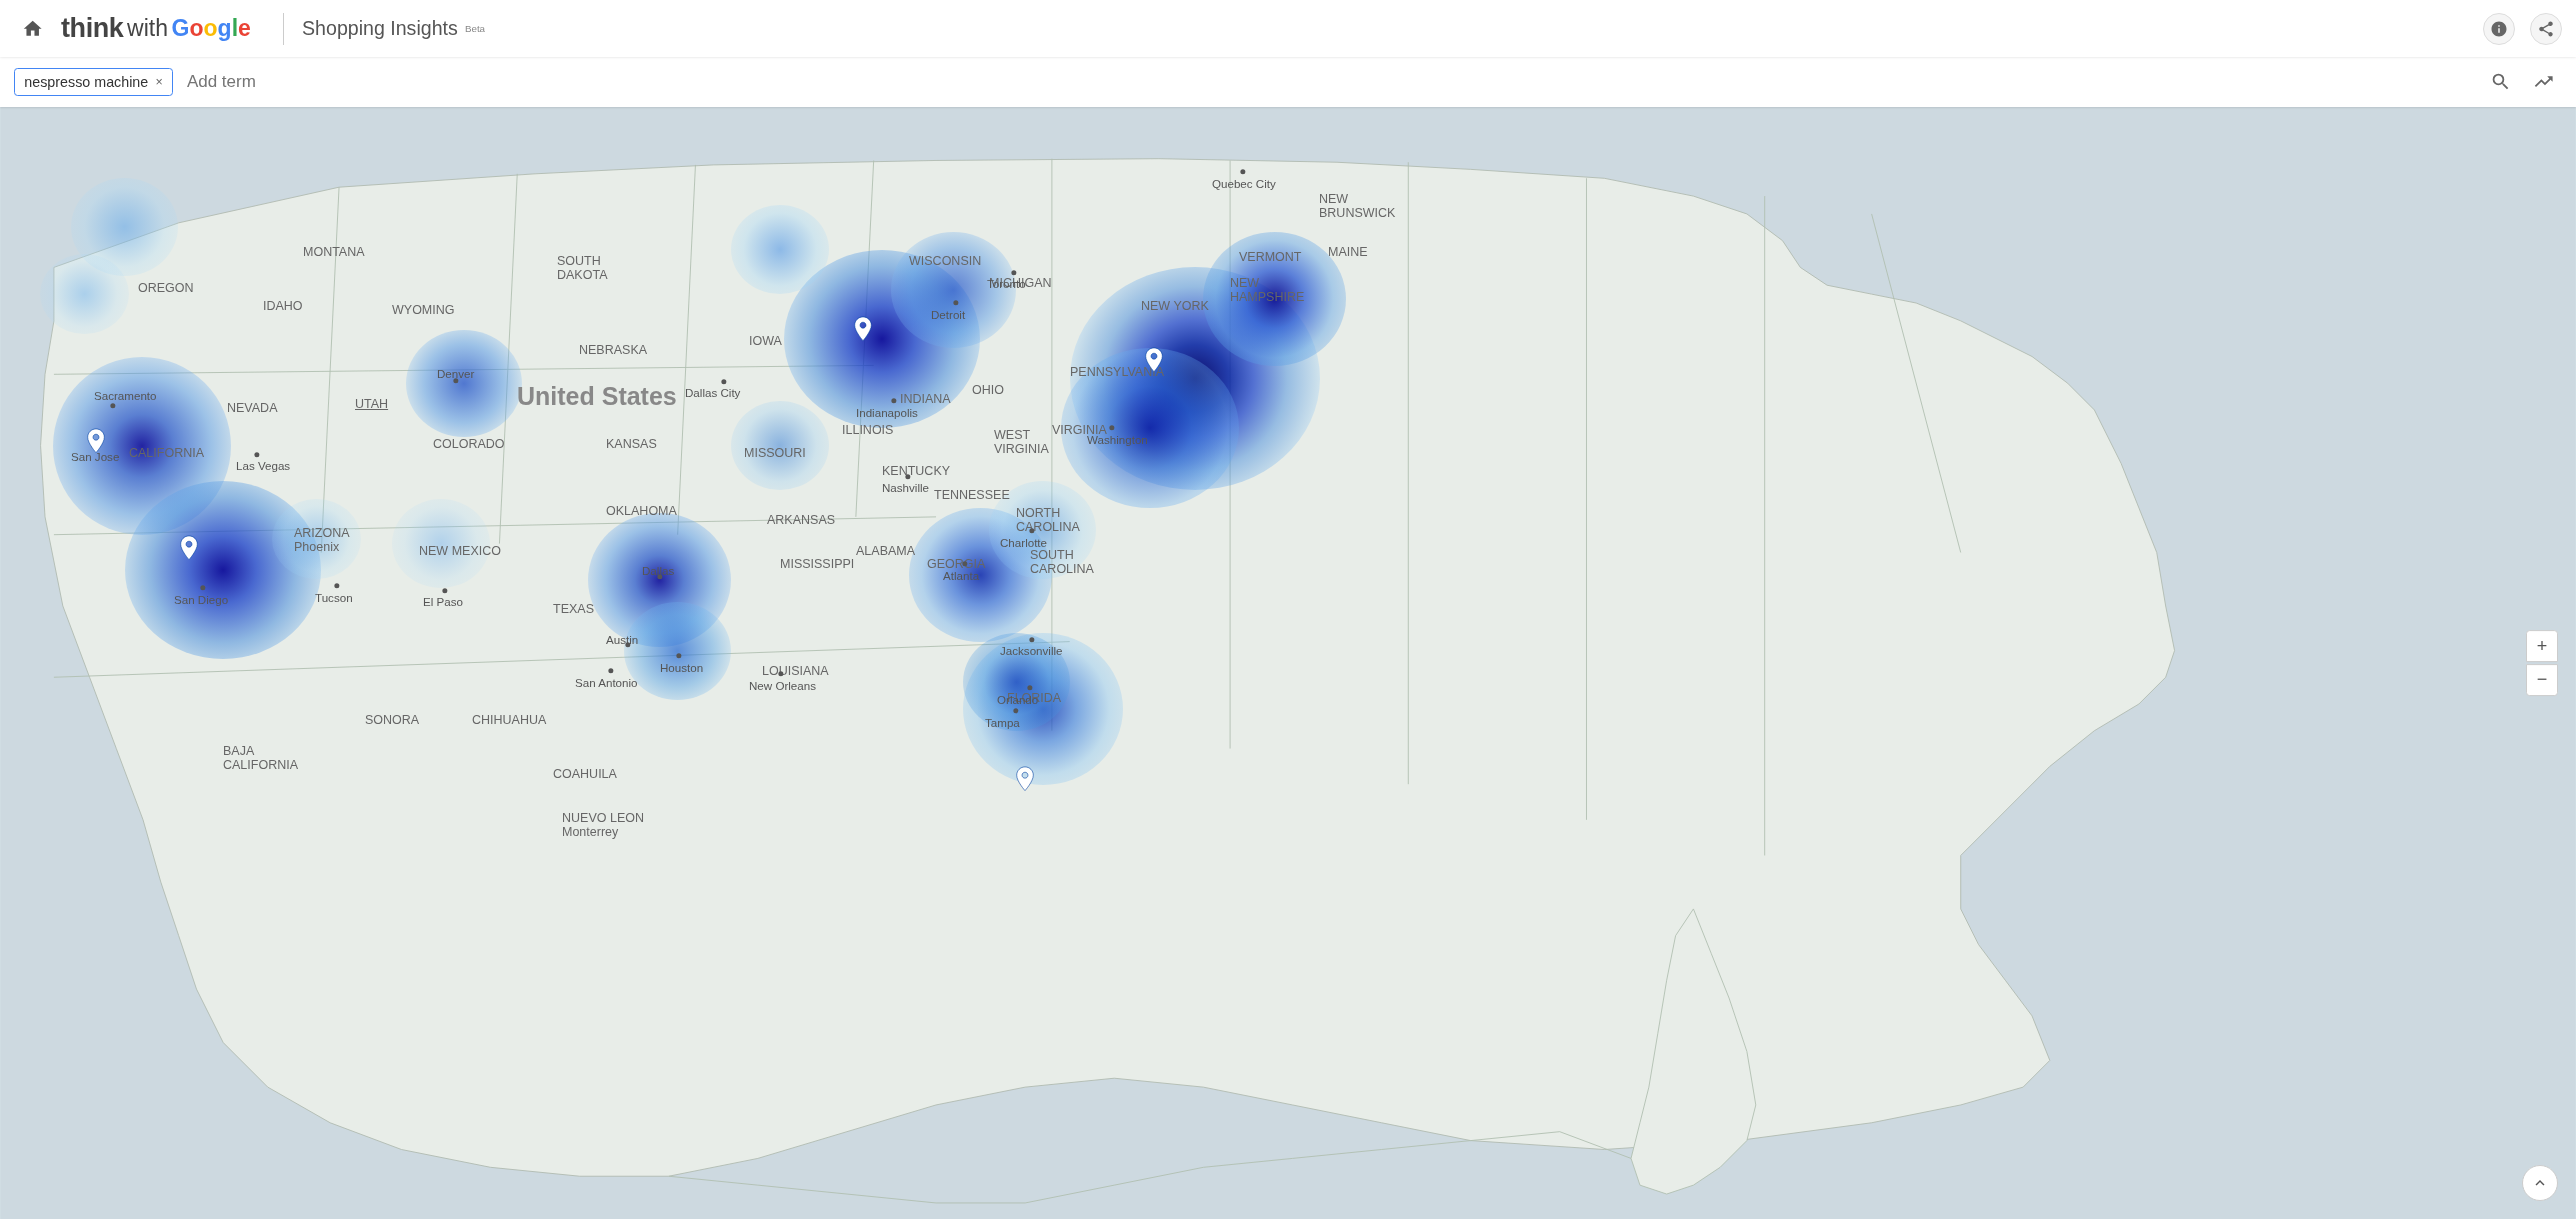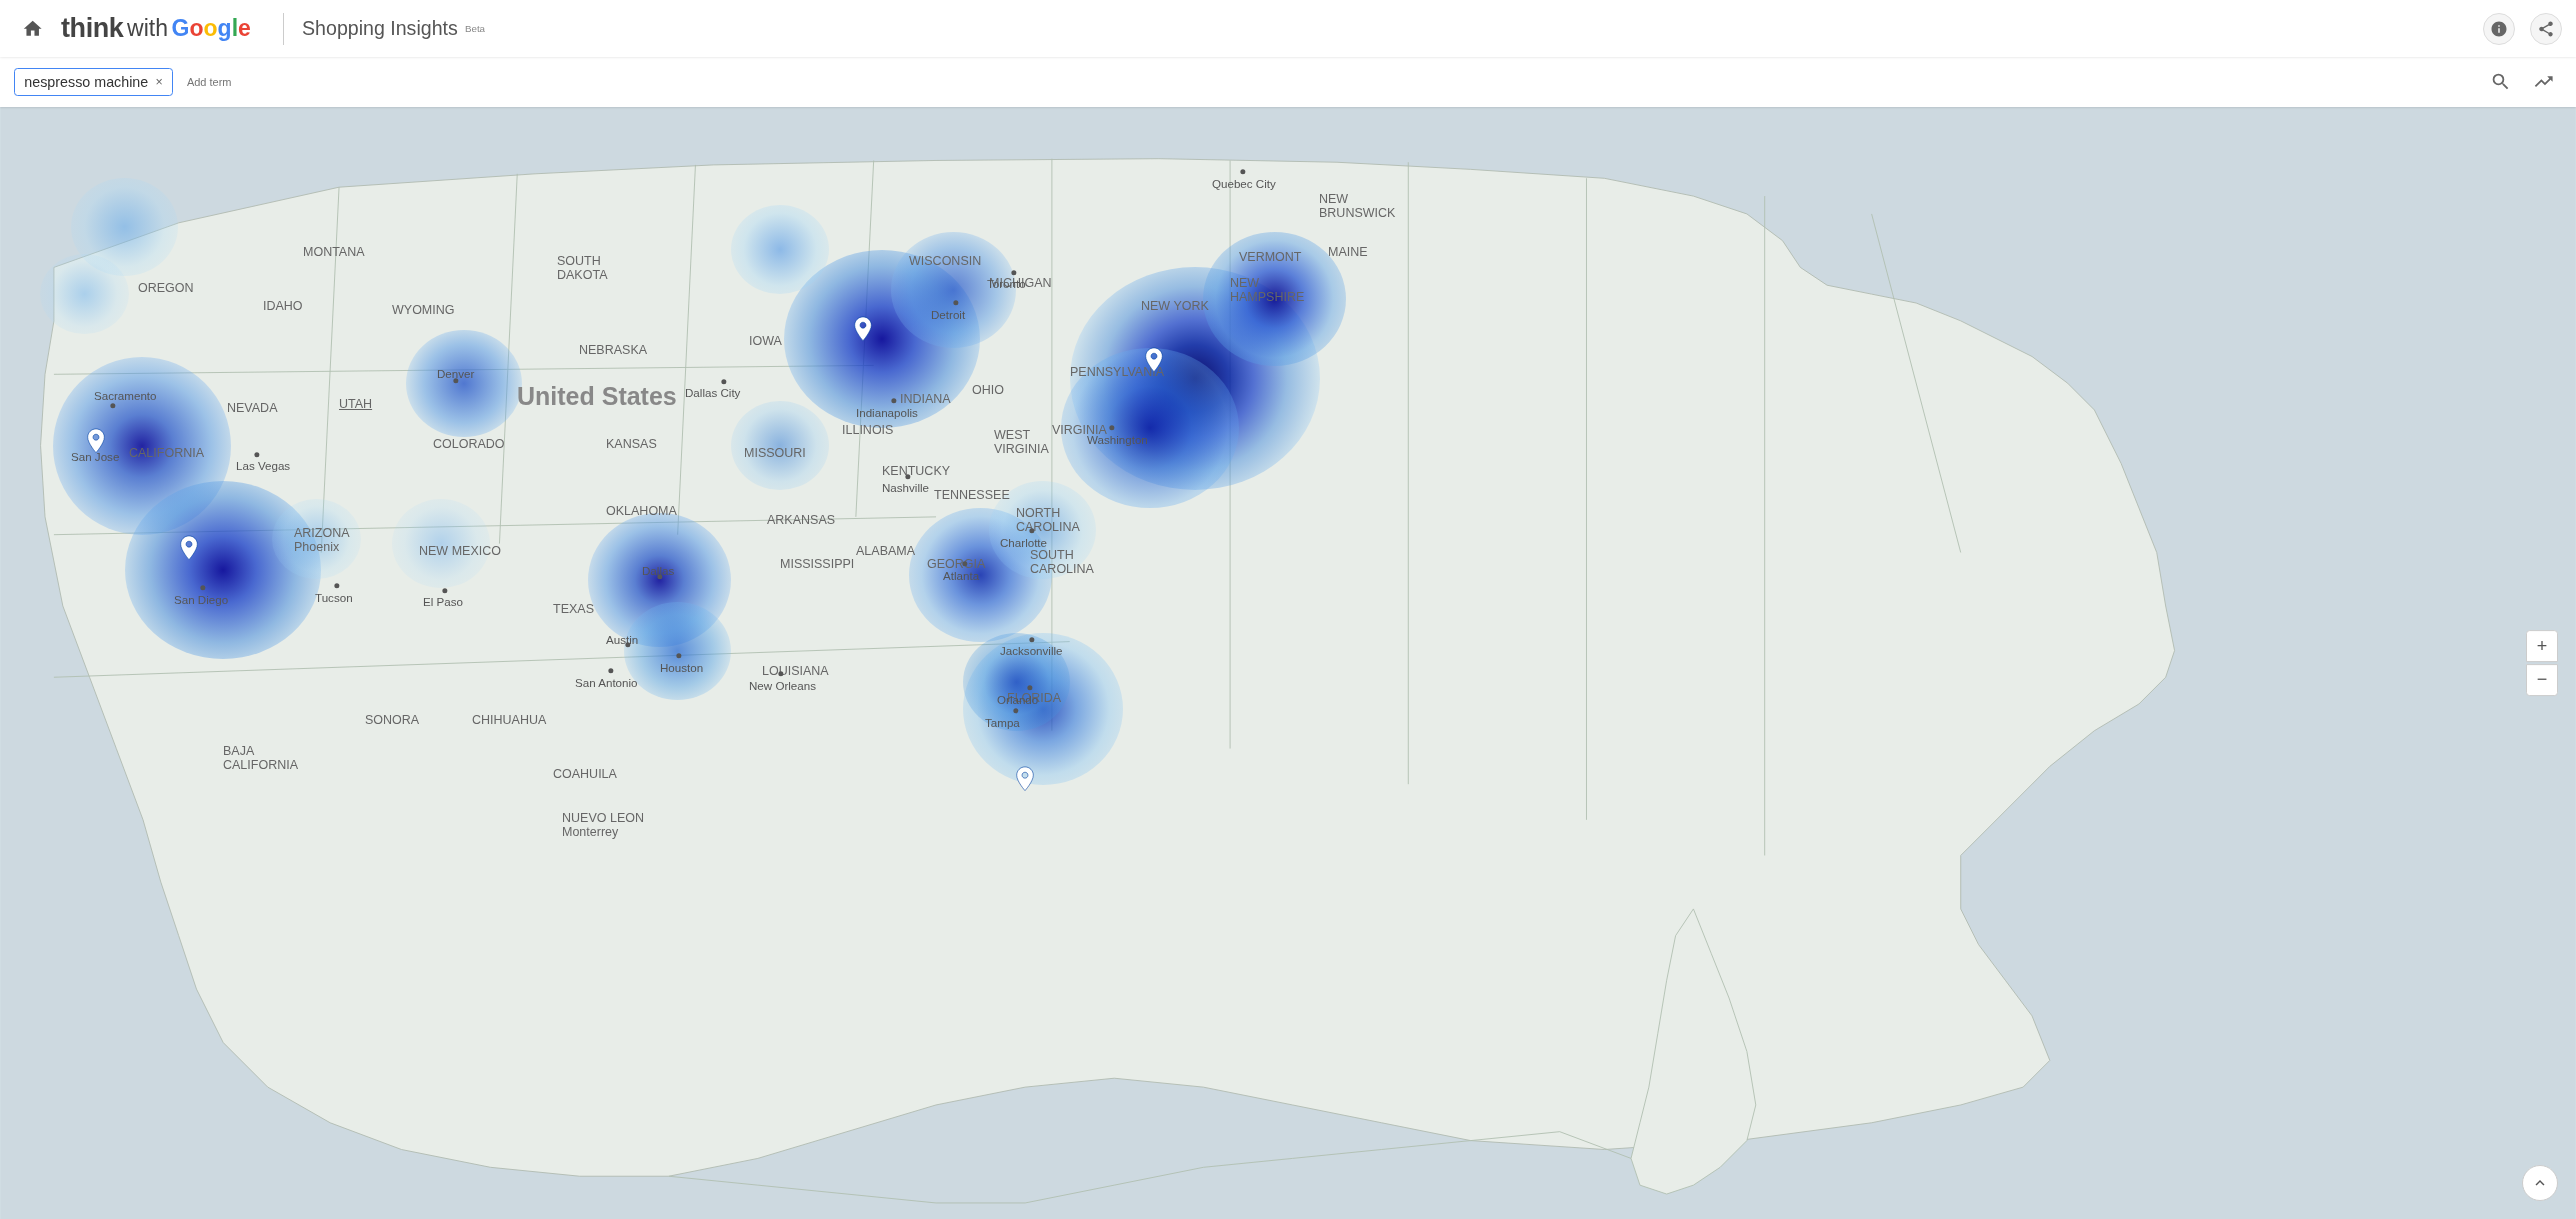--- a/index.html
+++ b/index.html
@@ -110,21 +110,21 @@
     }
     #search-term-close {
       font-size: 12.5px;
       color: #666;
       cursor: pointer;
       line-height: 1;
     }
     #add-term-input {
       border: none;
       outline: none;
-      font-size: 11px;
+      font-size: 17px;
       color: #999;
       flex: 1;
       padding: 5.3px 7.1px;
     }
     #search-icon-btn {
       margin-left: auto;
       width: 36px; height: 36px;
       display: flex; align-items: center; justify-content: center;
       cursor: pointer;
       color: #555;
@@ -361,21 +361,21 @@
   <div class="map-label" style="left:303px; top:138px;">MONTANA</div>
   <div class="map-label" style="left:138px; top:174px;">OREGON</div>
   <div class="map-label" style="left:263px; top:192px;">IDAHO</div>
   <div class="map-label" style="left:392px; top:196px;">WYOMING</div>
   <div class="map-label" style="left:557px; top:147px;">SOUTH<br>DAKOTA</div>
   <div class="map-label" style="left:579px; top:236px;">NEBRASKA</div>
   <div class="map-label" style="left:749px; top:227px;">IOWA</div>
   <div class="map-label" style="left:909px; top:147px;">WISCONSIN</div>
   <div class="map-label" style="left:989px; top:169px;">MICHIGAN</div>
   <div class="map-label" style="left:227px; top:294px;">NEVADA</div>
-  <div class="map-label" style="left:339px; top:290px;text-decoration:underline;">UTAH</div>
+  <div class="map-label" style="left:355px; top:290px;text-decoration:underline;">UTAH</div>
   <div class="map-label" style="left:433px; top:330px;">COLORADO</div>
   <div class="map-label" style="left:606px; top:330px;">KANSAS</div>
   <div class="map-label" style="left:744px; top:339px;">MISSOURI</div>
   <div class="map-label" style="left:842px; top:272px;margin-top:44px;">ILLINOIS</div>
   <div class="map-label" style="left:900px; top:285px;">INDIANA</div>
   <div class="map-label" style="left:972px; top:276px;">OHIO</div>
   <div class="map-label" style="left:1070px; top:258px;">PENNSYLVANIA</div>
   <div class="map-label" style="left:1141px; top:192px;">NEW YORK</div>
   <div class="map-label" style="left:1239px; top:143px;">VERMONT</div>
   <div class="map-label" style="left:1230px; top:169px;">NEW<br>HAMPSHIRE</div>

